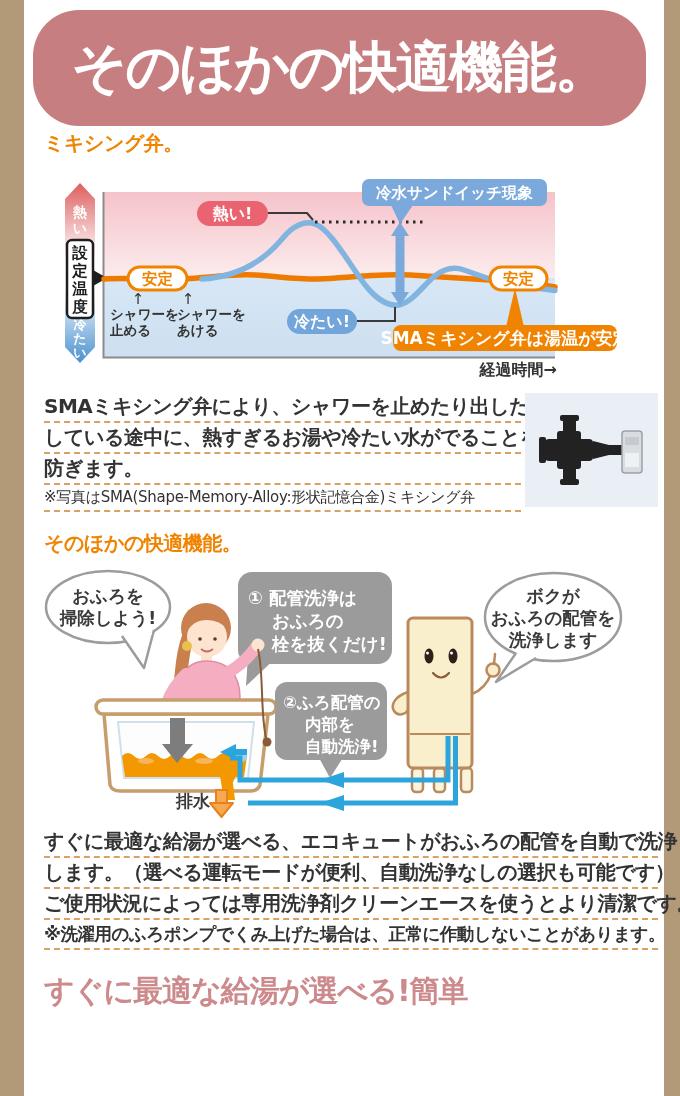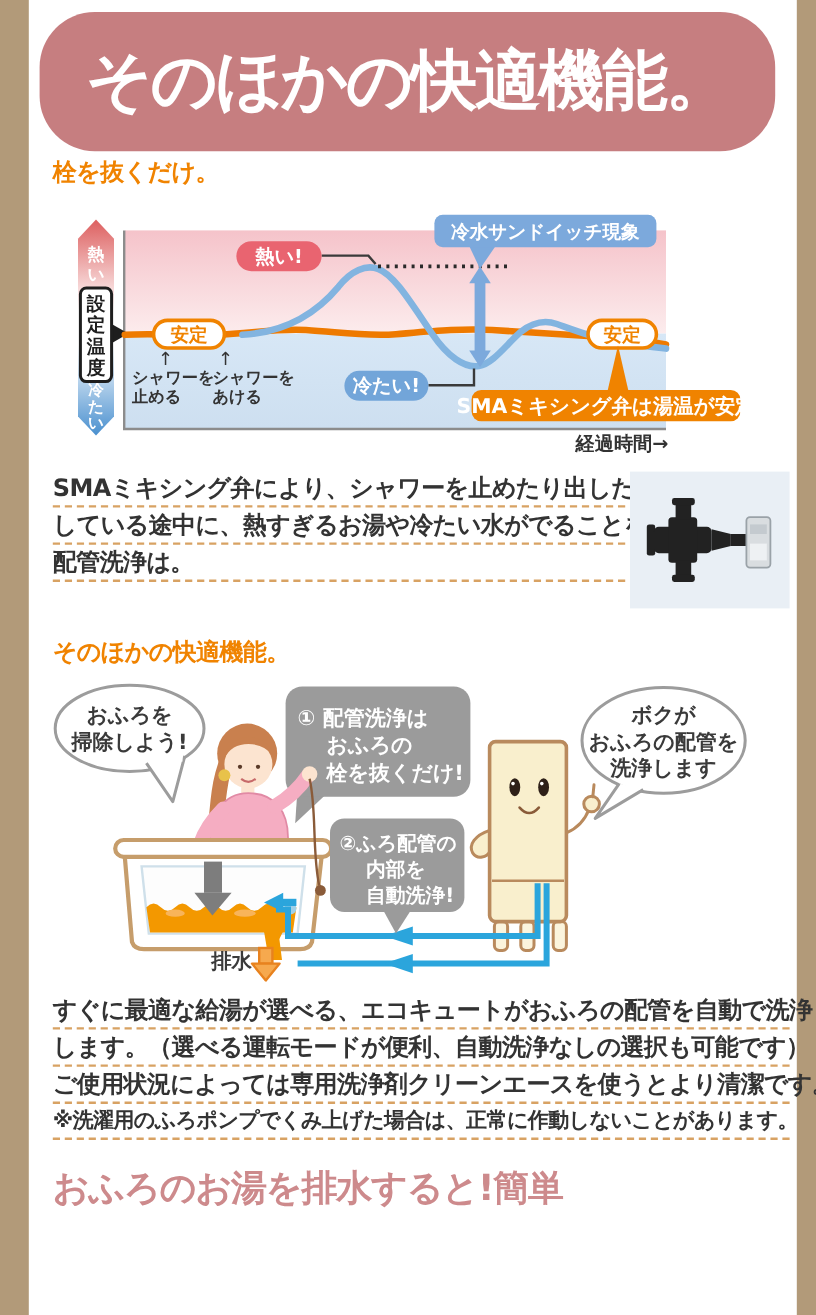--- a/index.html
+++ b/index.html
@@ -44,21 +44,21 @@
 </style>
 </head>
 <body>
 
 <div id="content">
 
   <div class="abs banner">
     <span class="banner-title">そのほかの快適機能。</span>
   </div>
 
-  <div class="abs sec-heading" style="top:130px;">栓を抜くだけ。</div>
+  <div class="abs sec-heading" style="top:130px;">ミキシング弁。</div>
 
   <svg class="abs" style="left:36px;top:173px;" width="560" height="208" viewBox="0 0 560 208">
     <defs>
       <linearGradient id="axisGrad" x1="0" y1="0" x2="0" y2="1">
         <stop offset="0" stop-color="#dd5f5f"></stop>
           <stop offset="0.42" stop-color="#ffffff"></stop>
         <stop offset="0.58" stop-color="#ffffff"></stop>
           <stop offset="1" stop-color="#4a90cf"></stop>
       </linearGradient>
       <linearGradient id="pinkGrad" x1="0" y1="0" x2="0" y2="1">
@@ -128,21 +128,22 @@
     <polygon points="446,154 464,154 455,115" fill="#f08300"></polygon>
     <rect x="333" y="152" width="224" height="26" rx="8" fill="#f08300"></rect>
     <text x="445" y="171" font-size="17" font-weight="bold" fill="#ffffff" text-anchor="middle">SMAミキシング弁は湯温が安定</text>
 
     <text x="497" y="202" font-size="16" font-weight="bold" fill="#333333" text-anchor="end">経過時間→</text>
   </svg>
 
   <div class="abs para" style="top:392px;width:477px;">
     <div class="pline">SMAミキシング弁により、シャワーを止めたり出したり</div>
     <div class="pline">している途中に、熱すぎるお湯や冷たい水がでることを</div>
-    <div class="pline">配管洗浄は。</div>
+    <div class="pline">防ぎます。</div>
+    <div class="pnote">※写真はSMA(Shape-Memory-Alloy:形状記憶合金)ミキシング弁</div>
   </div>
 
   <div class="abs valve-box">
     <svg width="133" height="114" viewBox="0 0 133 114">
       <g fill="#222222">
         <rect x="14" y="44" width="7" height="26" rx="2"></rect>
         <rect x="20" y="46" width="48" height="22" rx="4"></rect>
         <rect x="32" y="38" width="24" height="38" rx="3"></rect>
         <rect x="38" y="26" width="13" height="14"></rect>
         <rect x="35" y="22" width="19" height="6" rx="2"></rect>
@@ -268,16 +269,16 @@
   </svg>
 
   <div class="abs para" style="top:827px;width:614px;">
     <div class="pline">すぐに最適な給湯が選べる、エコキュートがおふろの配管を自動で洗浄</div>
     <div class="pline">します。（選べる運転モードが便利、自動洗浄なしの選択も可能です）</div>
     <div class="pline">ご使用状況によっては専用洗浄剤クリーンエースを使うとより清潔です。</div>
     <div class="pnote2">※洗濯用のふろポンプでくみ上げた場合は、正常に作動しないことがあります。</div>
   </div>
 
   <div class="abs footer-heading">
-    <div>おふろのお湯を排水すると!簡単</div>
+    <div>すぐに最適な給湯が選べる!簡単</div>
   </div>
 
 </div>
 
 </body></html>

